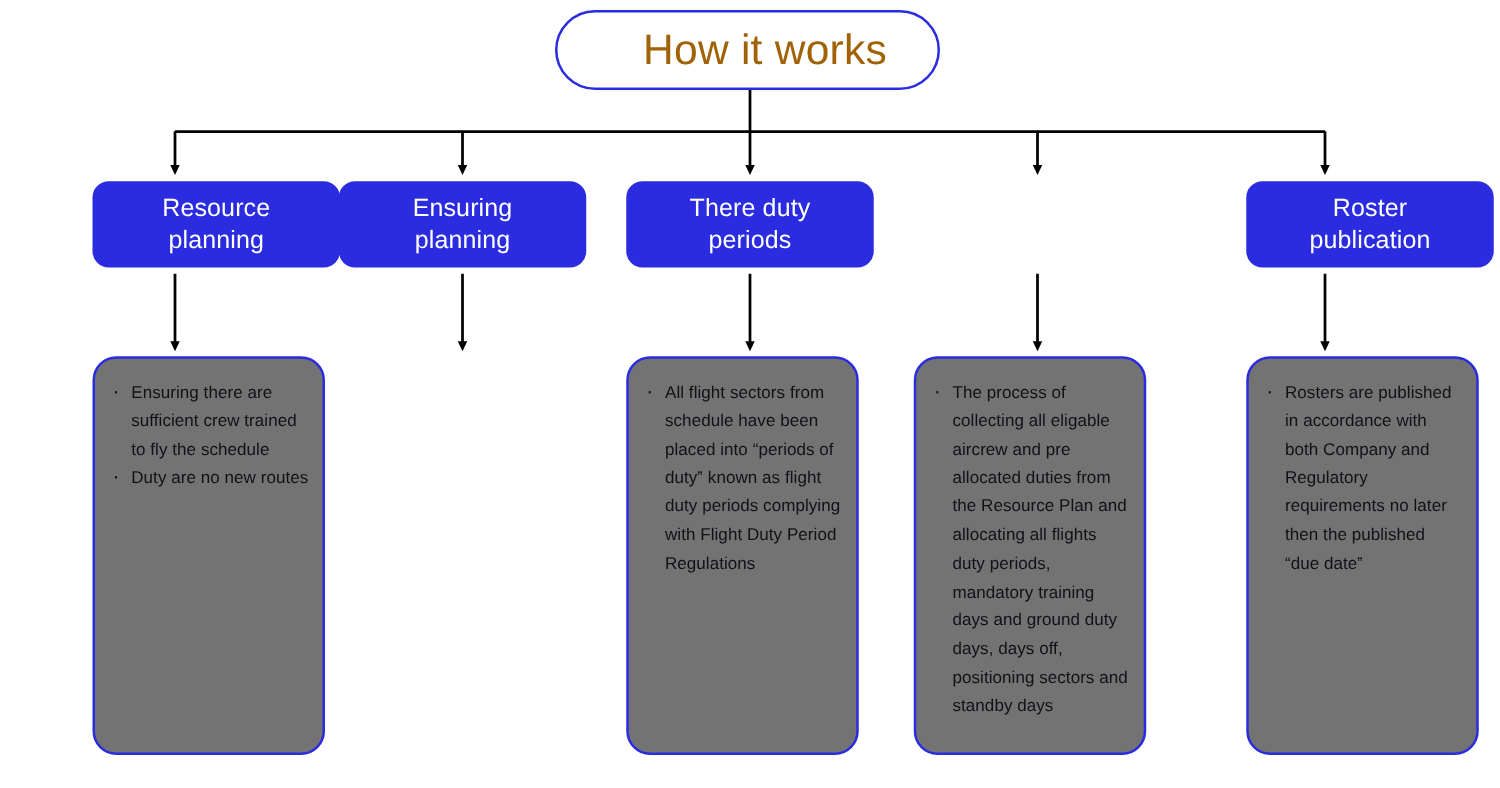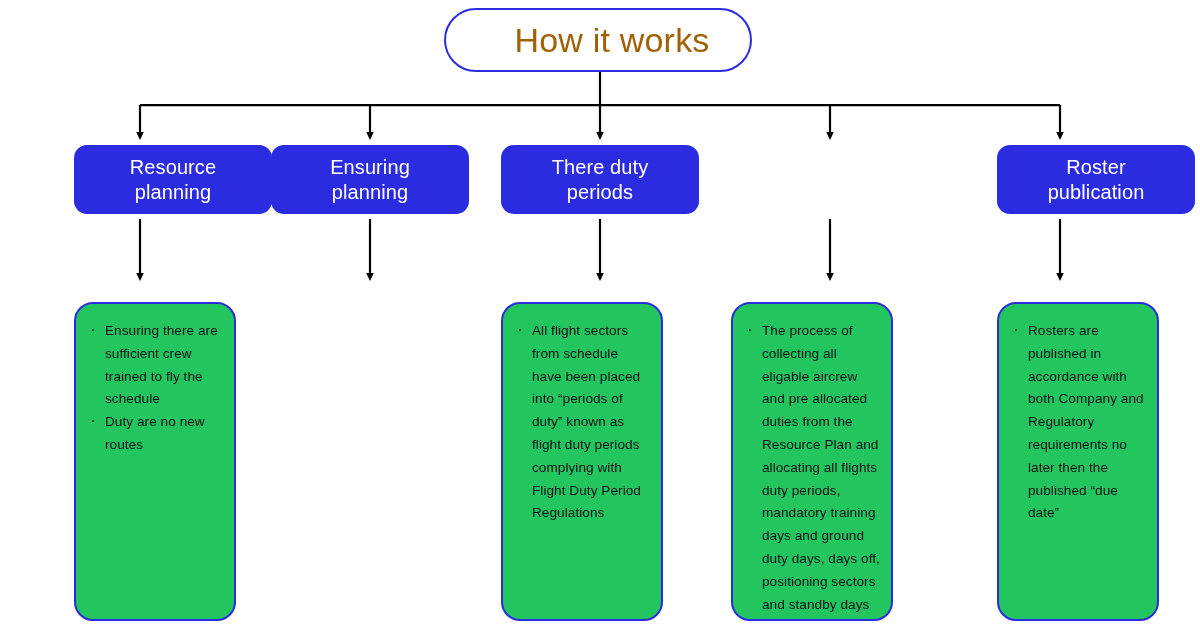--- a/index.html
+++ b/index.html
@@ -75,25 +75,25 @@
     font-weight: 500;
     line-height: 1.22;
     text-align: center;
     letter-spacing: 0.1px;
     white-space: pre-line;
   }
 
   
   .content-box {
     position: absolute;
-    top: 302px;
-    width: 162px;
+    top: 285px;
+    width: 186px;
     height: 319px;
     box-sizing: border-box;
-    background: #22c55e;
+    background: #737373;
     border: 2px solid #2b2ce0;
     border-radius: 19px;
     padding: 16px 10px 10px 10px;
     overflow: hidden;
   }
   .bullet-list {
     margin: 0;
     padding: 0;
     list-style: none;
   }

